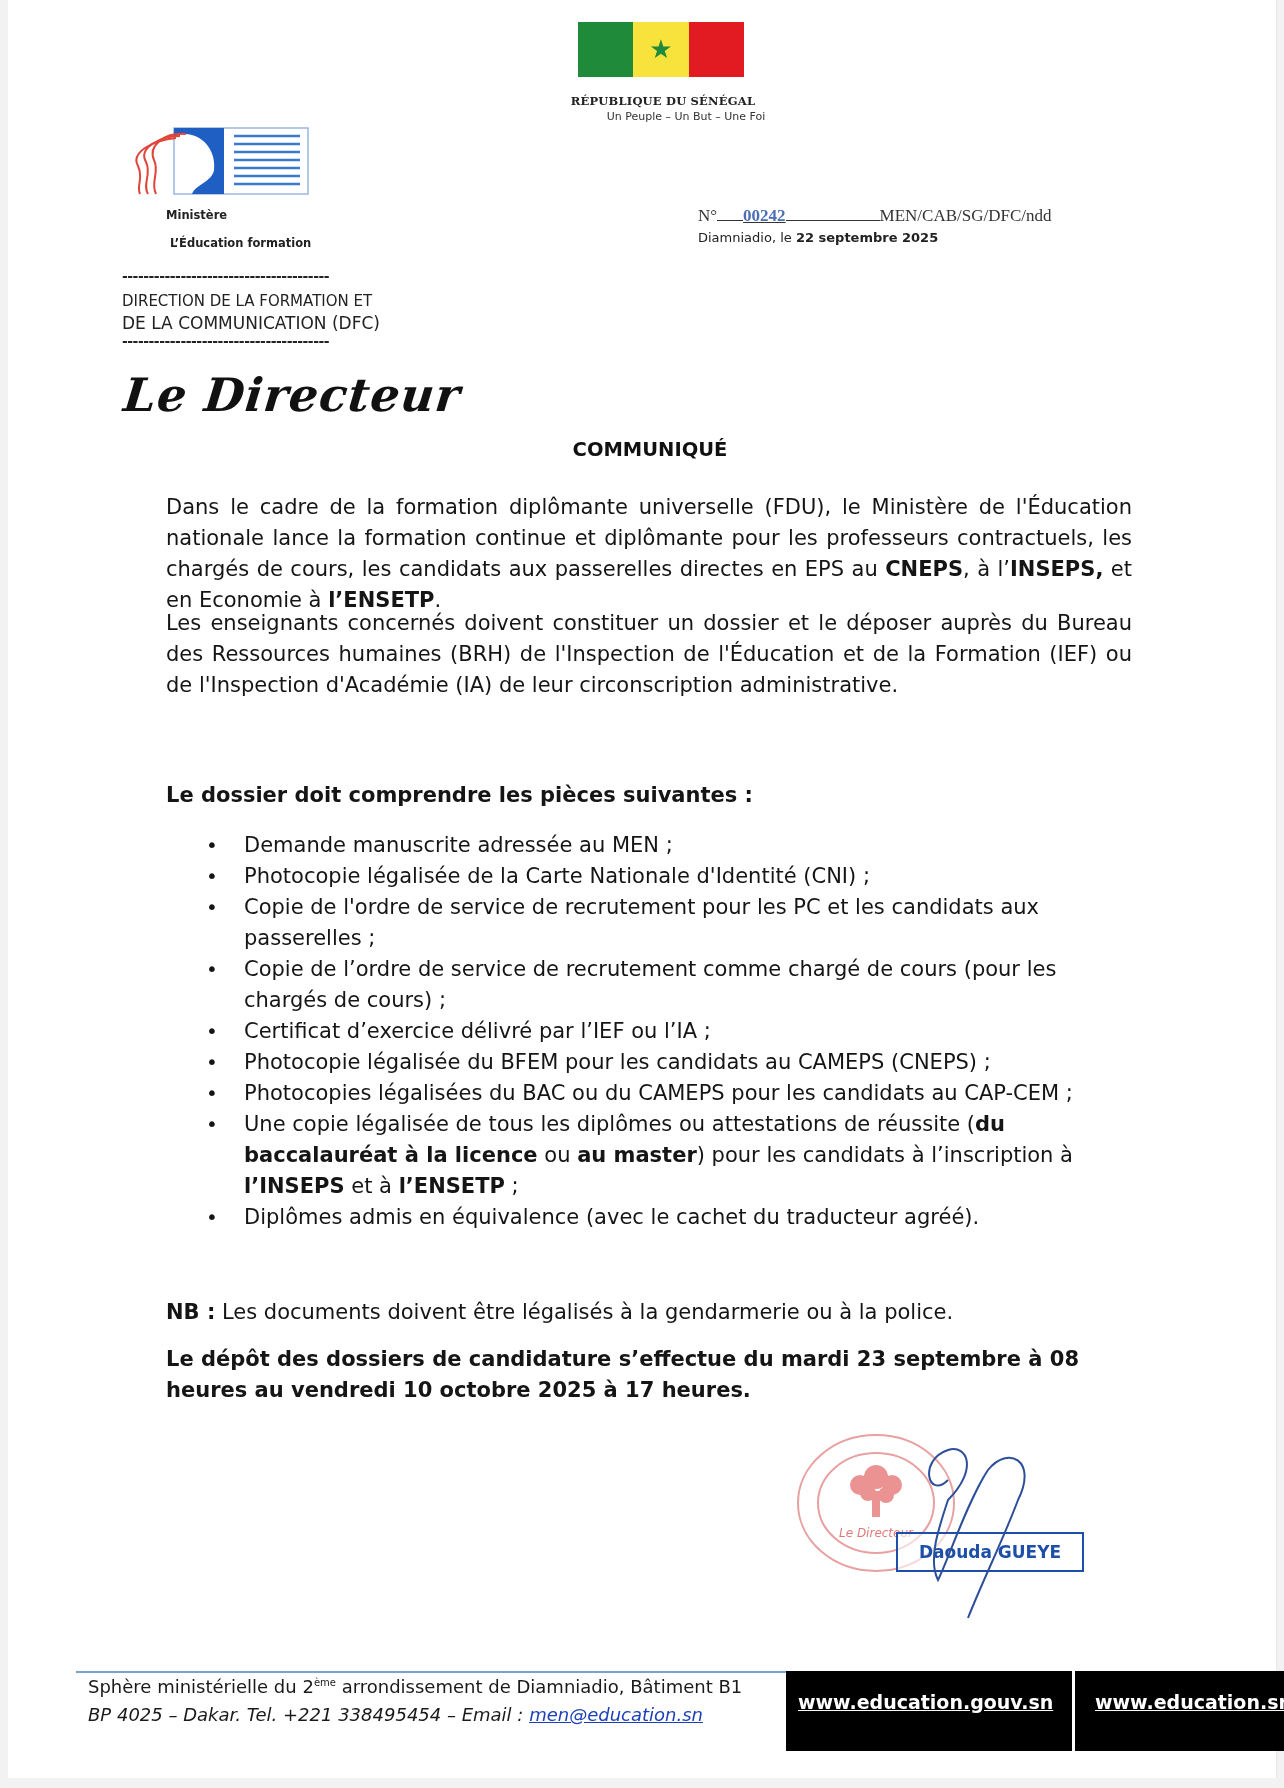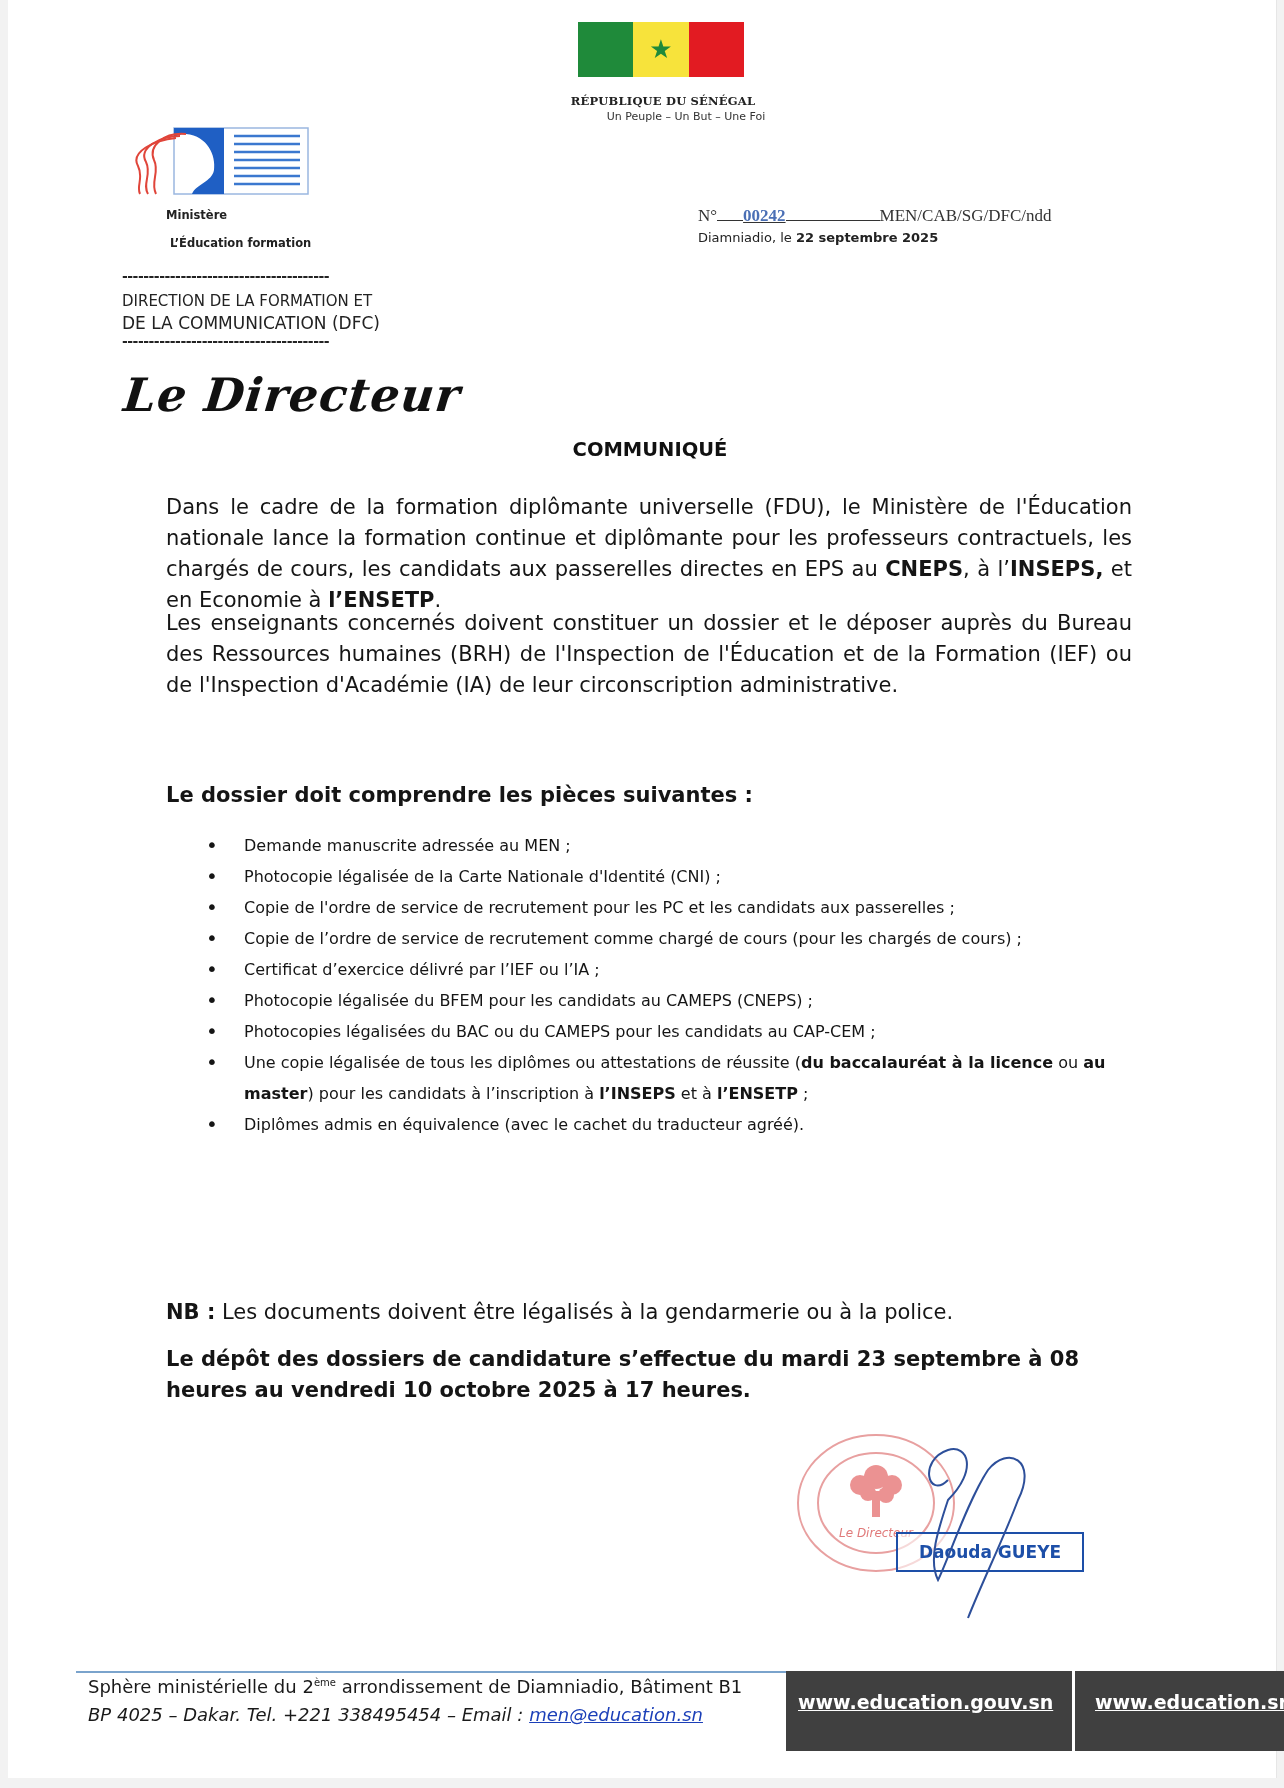--- a/index.html
+++ b/index.html
@@ -51,41 +51,41 @@
 
     .comm { left: 0; top: 438px; width: 1284px; text-align: center; font-size: 19.5px; font-weight: bold; }
 
     .para { left: 158px; width: 966px; font-size: 21px; line-height: 31px; text-align: justify; color: #151515; }
     .para b { font-weight: bold; }
     .p1 { top: 492px; }
     .p2 { top: 608px; }
     .p3 { top: 780px; font-weight: bold; }
 
     .list { left: 158px; top: 830px; width: 966px; margin: 0; padding: 0; list-style: none; }
-    .list li { position: relative; padding-left: 78px; font-size: 16px; line-height: 31px; color: #151515; }
+    .list li { position: relative; padding-left: 78px; font-size: 21px; line-height: 31px; color: #151515; }
     .list li::before { content: "\2022"; position: absolute; left: 40px; top: 0; font-size: 20px; }
     .list li b { font-weight: bold; }
 
     .nb { left: 158px; top: 1297px; width: 966px; font-size: 21px; line-height: 31px; color: #151515; }
     .nb b { font-weight: bold; }
     .depot { left: 158px; top: 1344px; width: 966px; font-size: 21px; line-height: 31px; font-weight: bold; color: #151515; }
 
     
     .stamp { left: 782px; top: 1425px; width: 180px; height: 160px; }
     .signame { left: 888px; top: 1532px; width: 188px; height: 40px; border: 2px solid #1d4fa8; box-sizing: border-box;
       color: #1d4fa8; font-weight: bold; font-size: 17px; display: flex; align-items: center; justify-content: center; background: rgba(255,255,255,0.6); }
     .scribble { left: 900px; top: 1440px; width: 170px; height: 180px; }
 
     
     .foot-line { left: 68px; top: 1671px; width: 710px; height: 2px; background: #7aa3cc; }
     .foot-addr1 { left: 80px; top: 1676px; font-size: 18px; color: #1a1a1a; white-space: nowrap; }
     .foot-addr1 sup { font-size: 10px; }
     .foot-addr2 { left: 80px; top: 1704px; font-size: 18px; color: #1a1a1a; white-space: nowrap; font-style: italic; }
     .foot-addr2 a { color: #1b3fb8; text-decoration: underline; }
-    .foot-box { top: 1671px; height: 80px; background: #404040; color: #fff; font-weight: bold; font-size: 19px;
+    .foot-box { top: 1671px; height: 80px; background: #000000; color: #fff; font-weight: bold; font-size: 19px;
       display: flex; align-items: flex-start; padding-top: 20px; box-sizing: border-box; }
     .foot-box span { text-decoration: underline; white-space: nowrap; }
     .fb1 { left: 778px; width: 286px; padding-left: 12px; }
     .fb2 { left: 1067px; width: 209px; padding-left: 20px; overflow: hidden; }
   </style>
 </head>
 <body>
 
 <div class="page">
 

